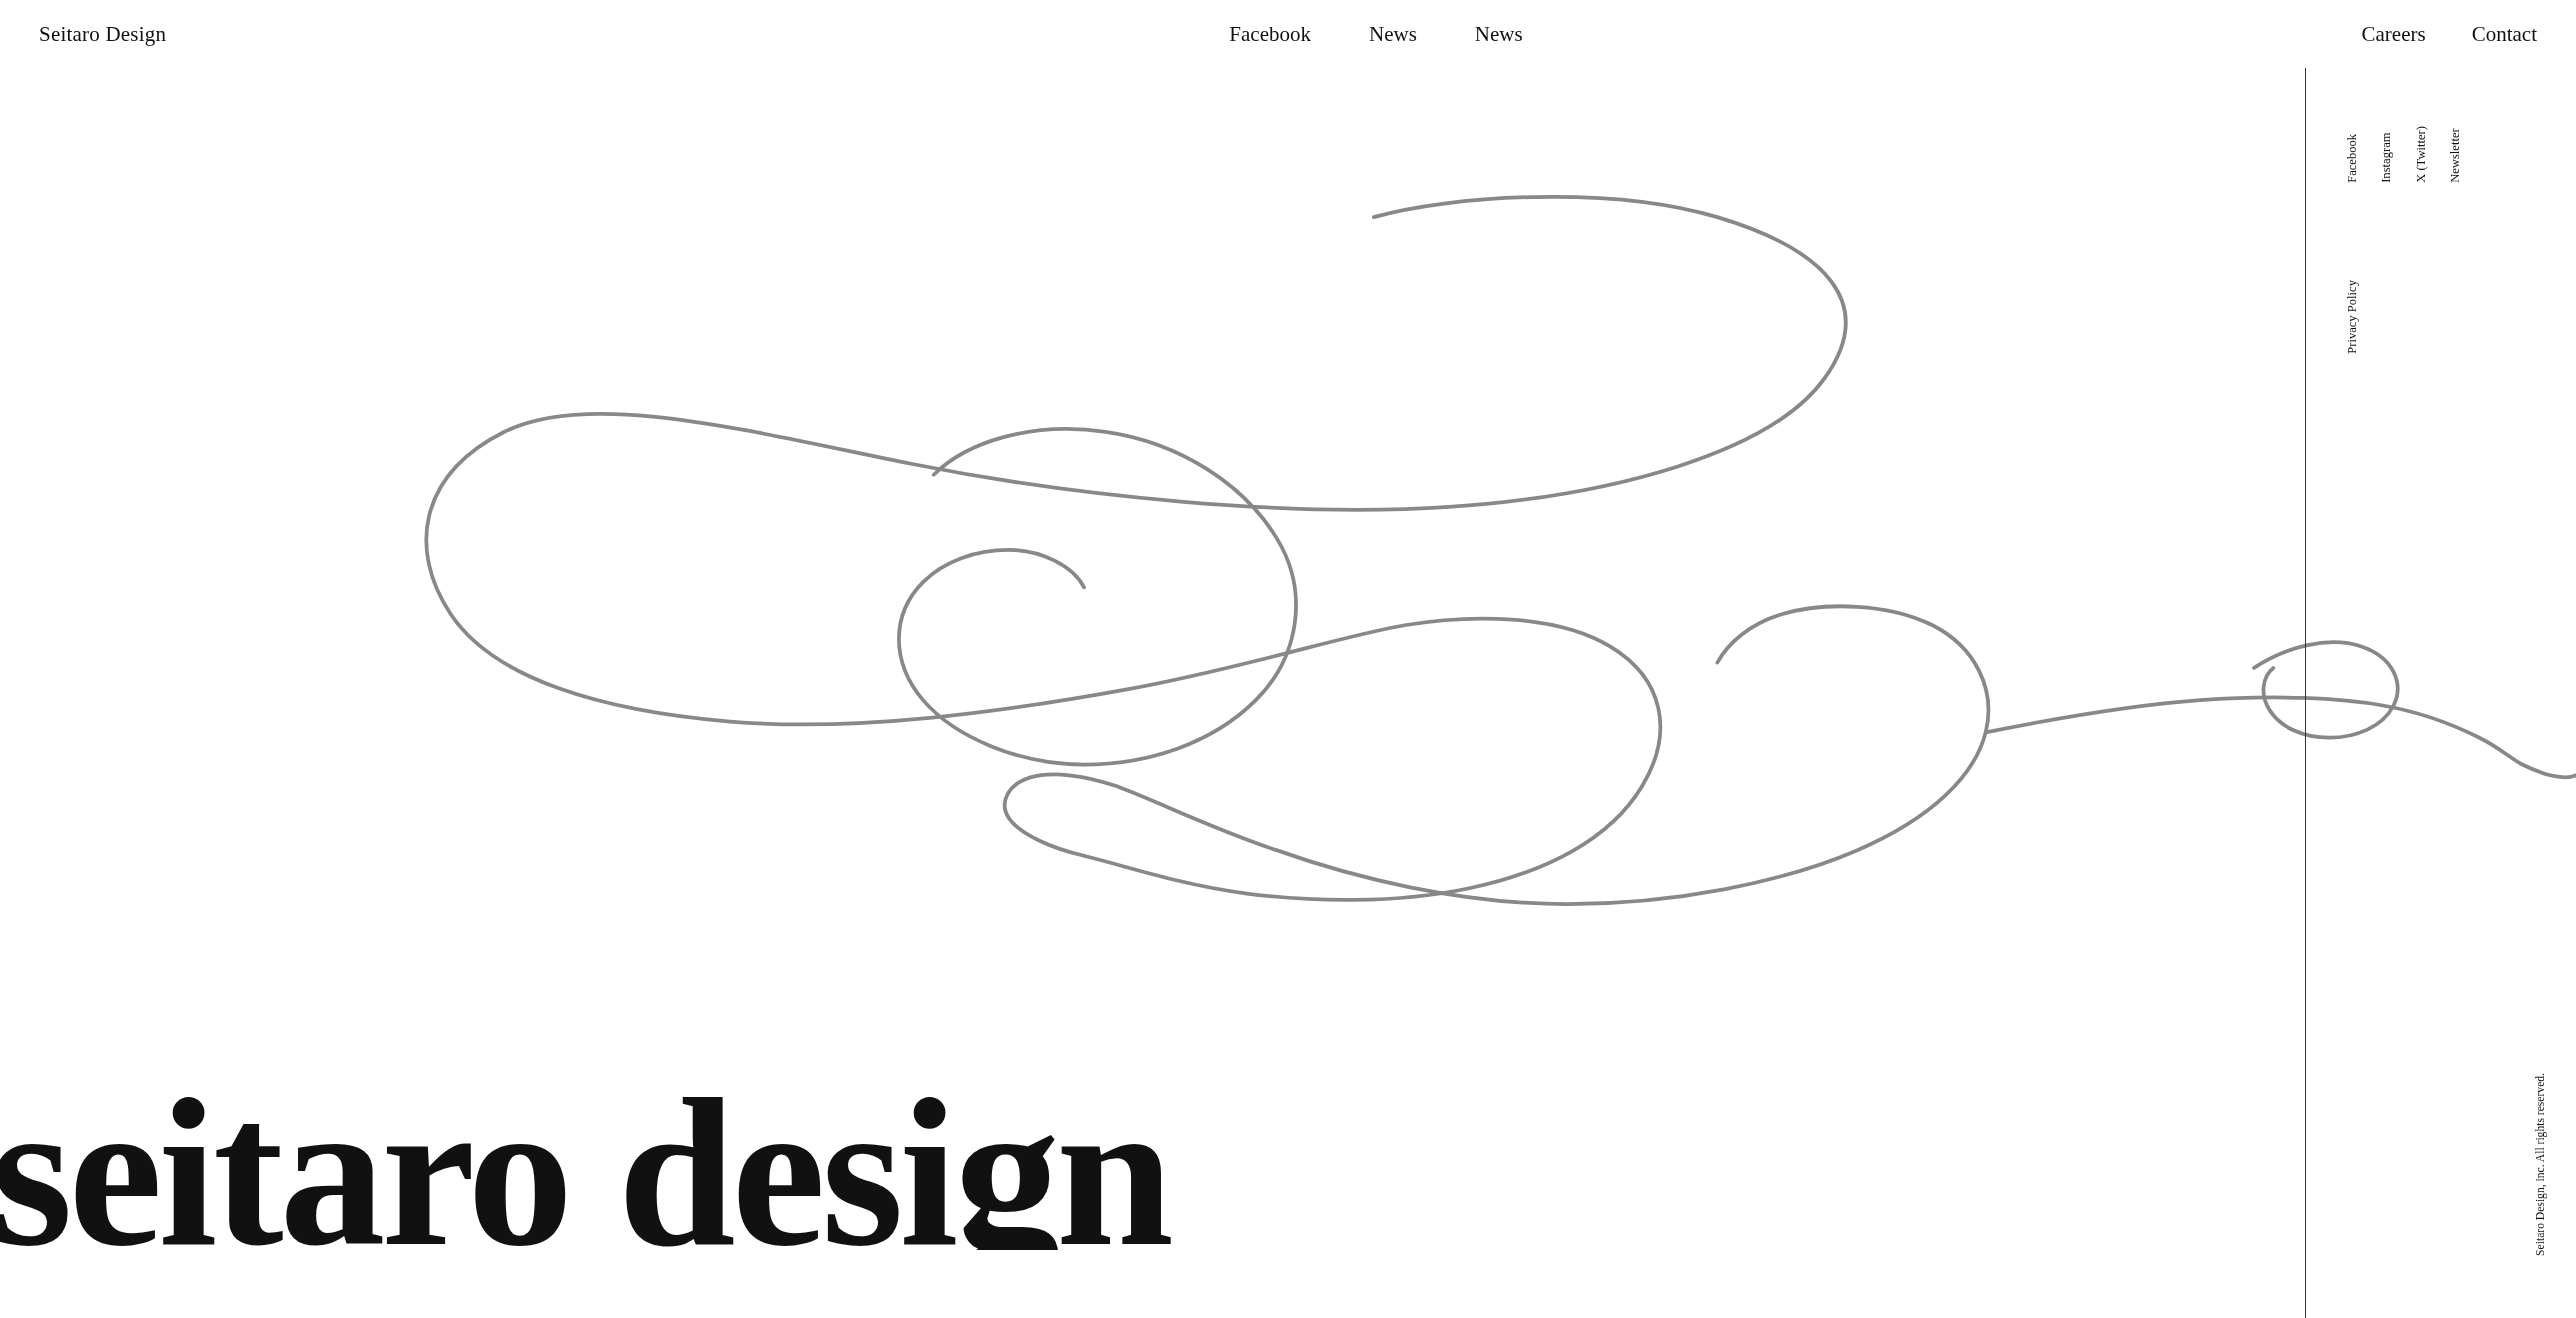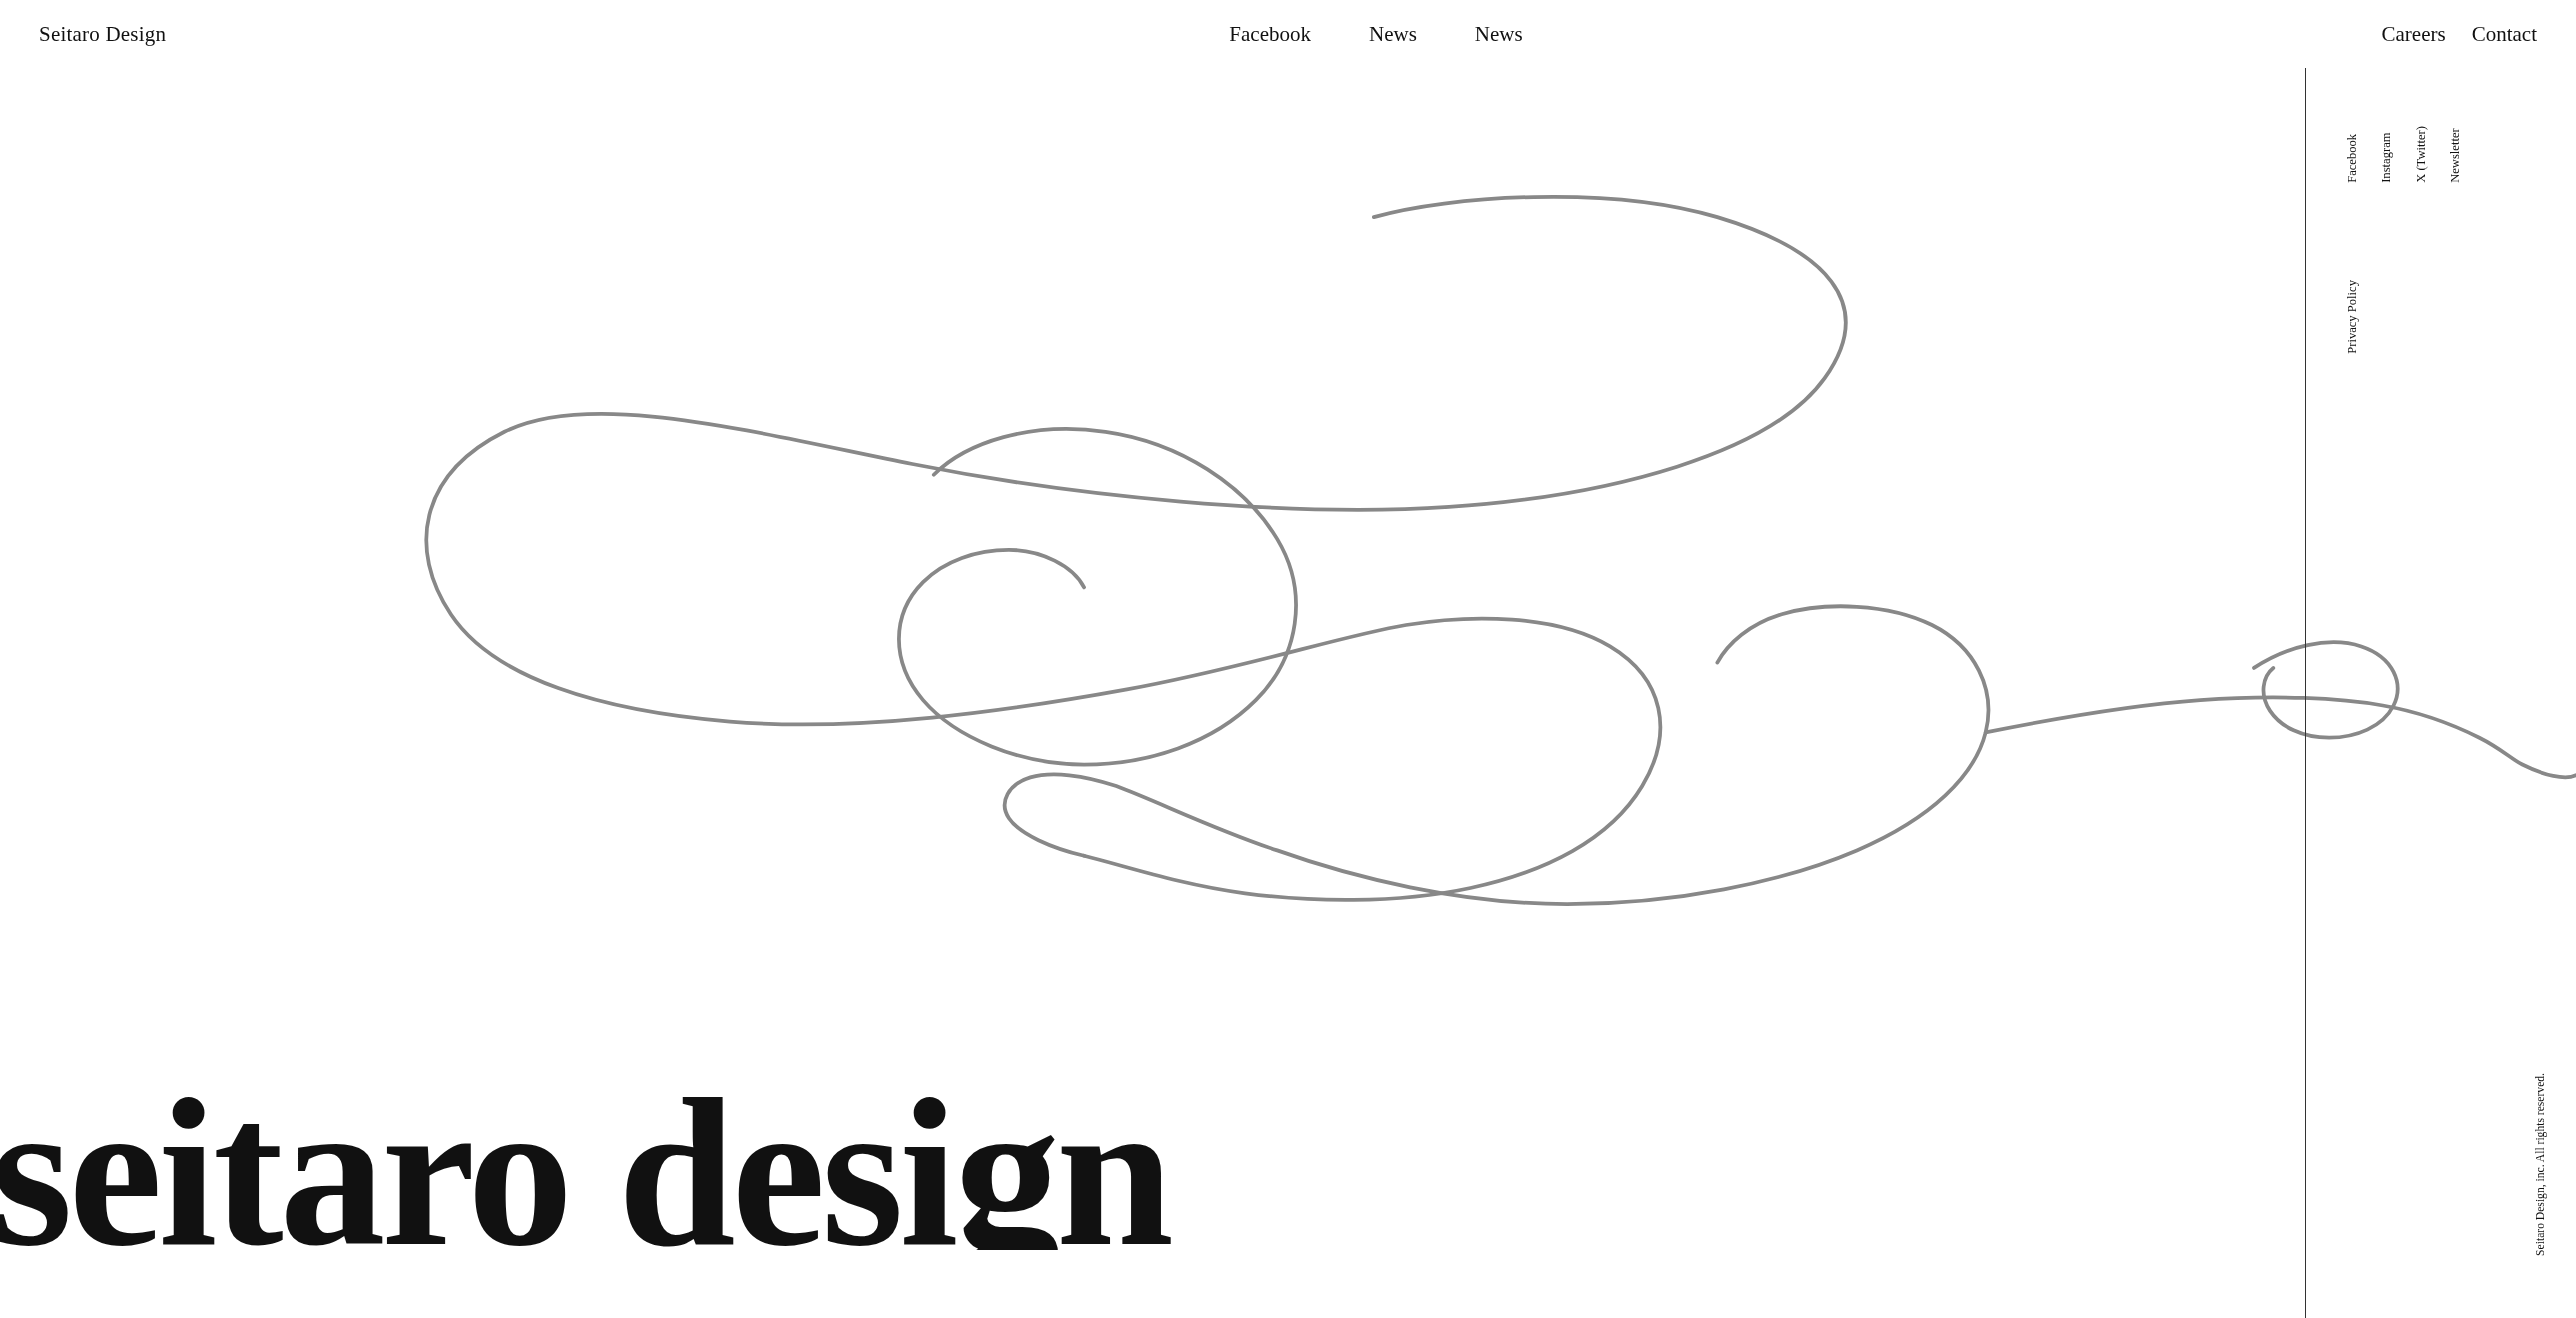--- a/index.html
+++ b/index.html
@@ -52,21 +52,21 @@
     .nav-center a {
       font-size: 21px;
       font-family: 'Times New Roman', Times, serif;
       color: #111;
       text-decoration: none;
       font-weight: normal;
     }
 
     .nav-right {
       display: flex;
-      gap: 26px;
+      gap: 46px;
       align-items: center;
     }
 
     .nav-right a {
       font-size: 21px;
       font-family: 'Times New Roman', Times, serif;
       color: #111;
       text-decoration: none;
       font-weight: normal;
     }

